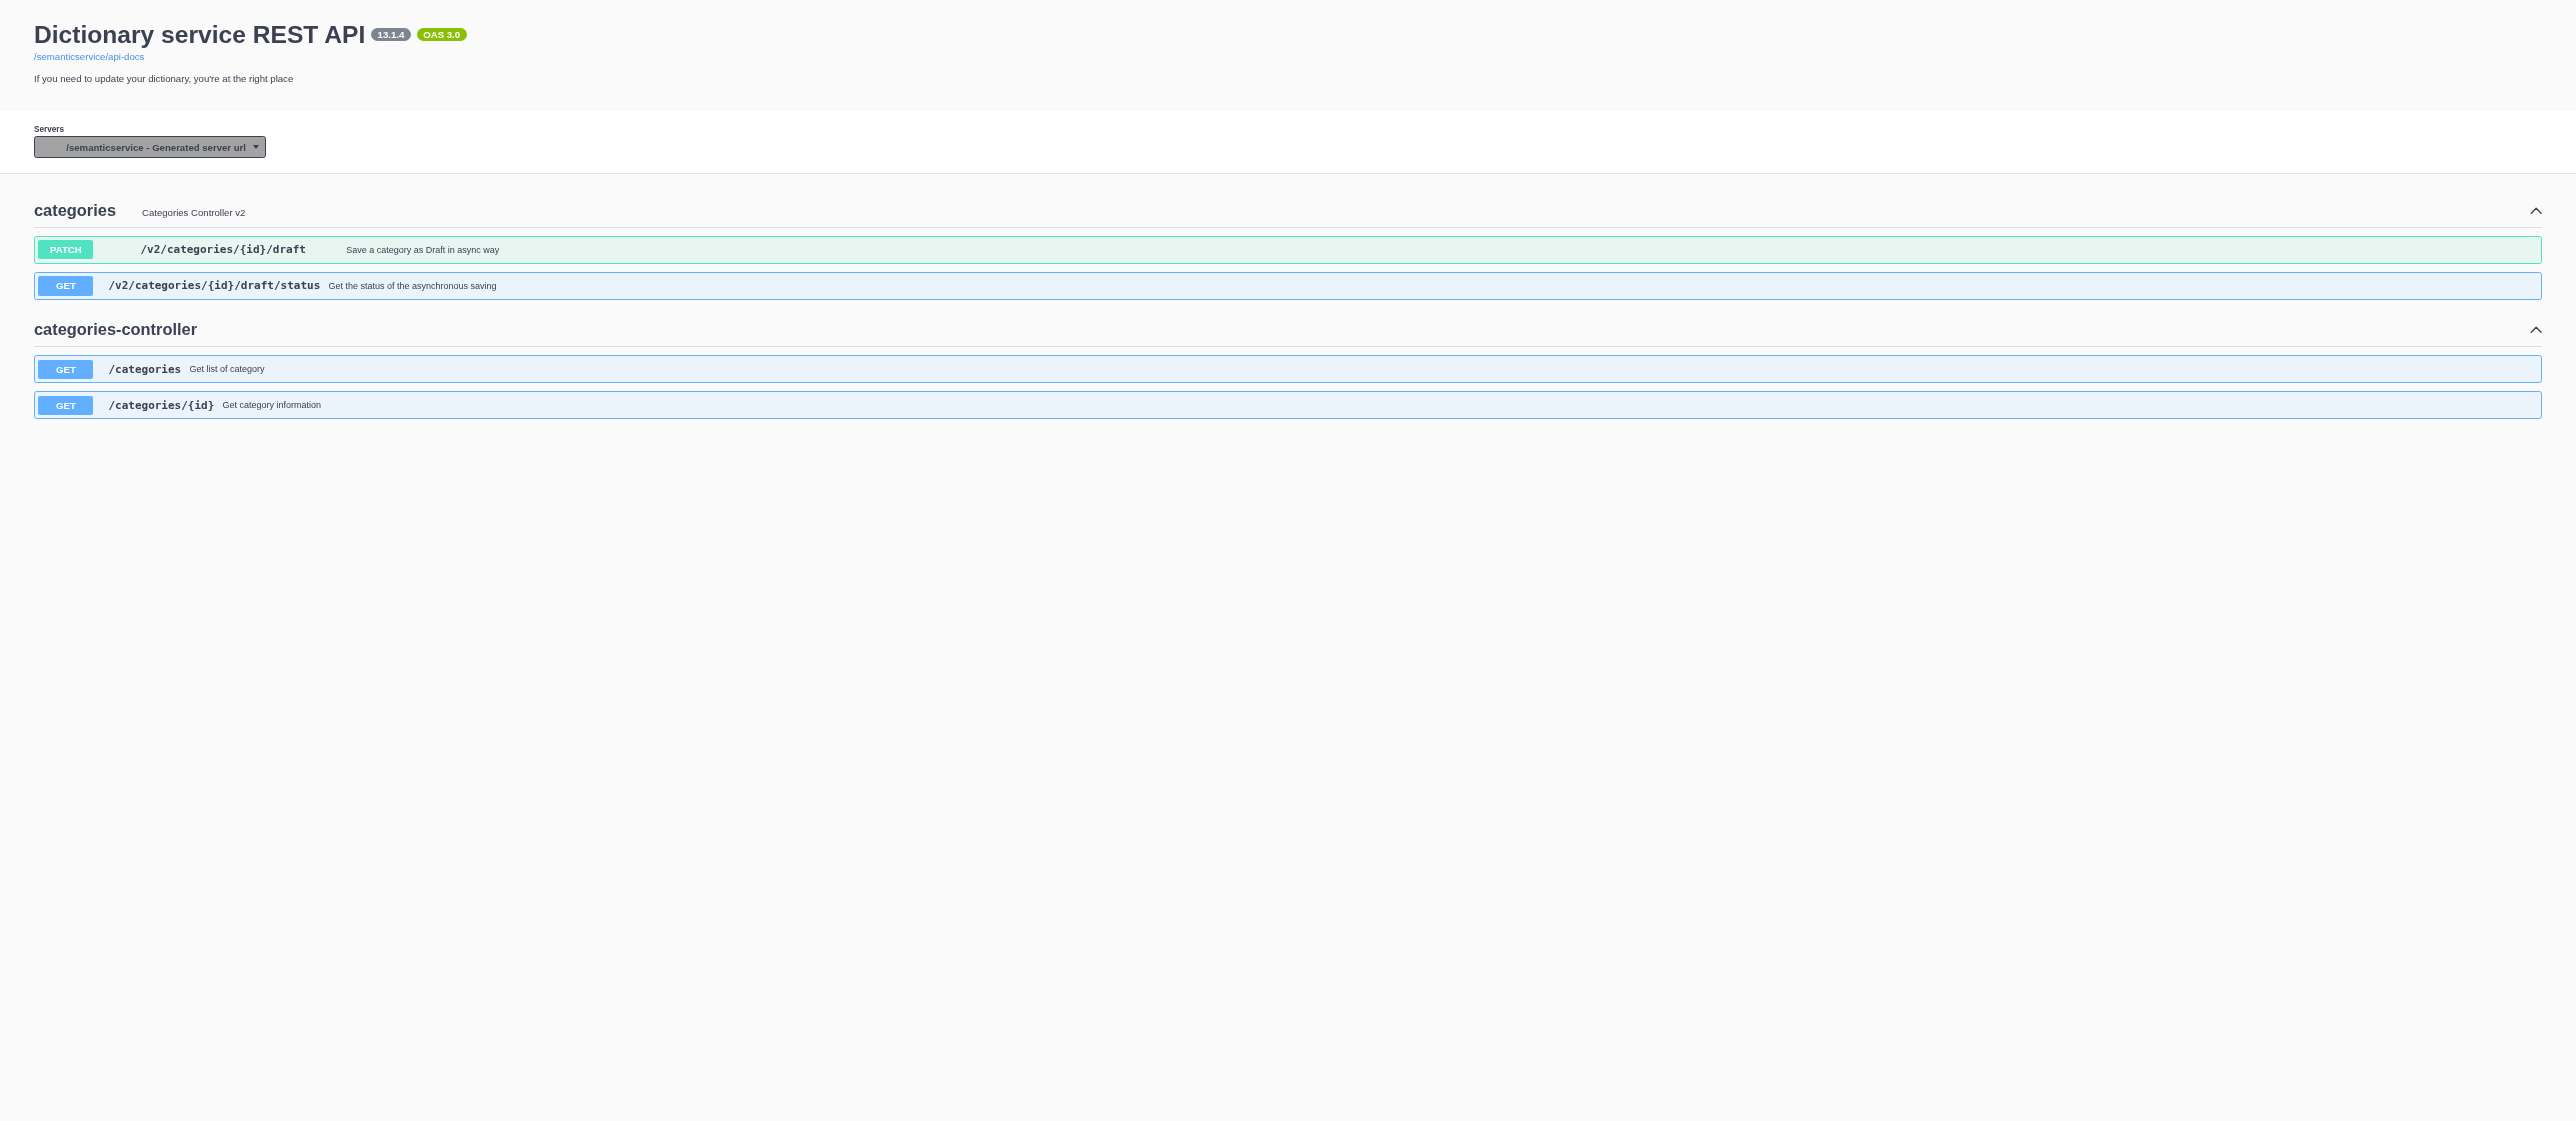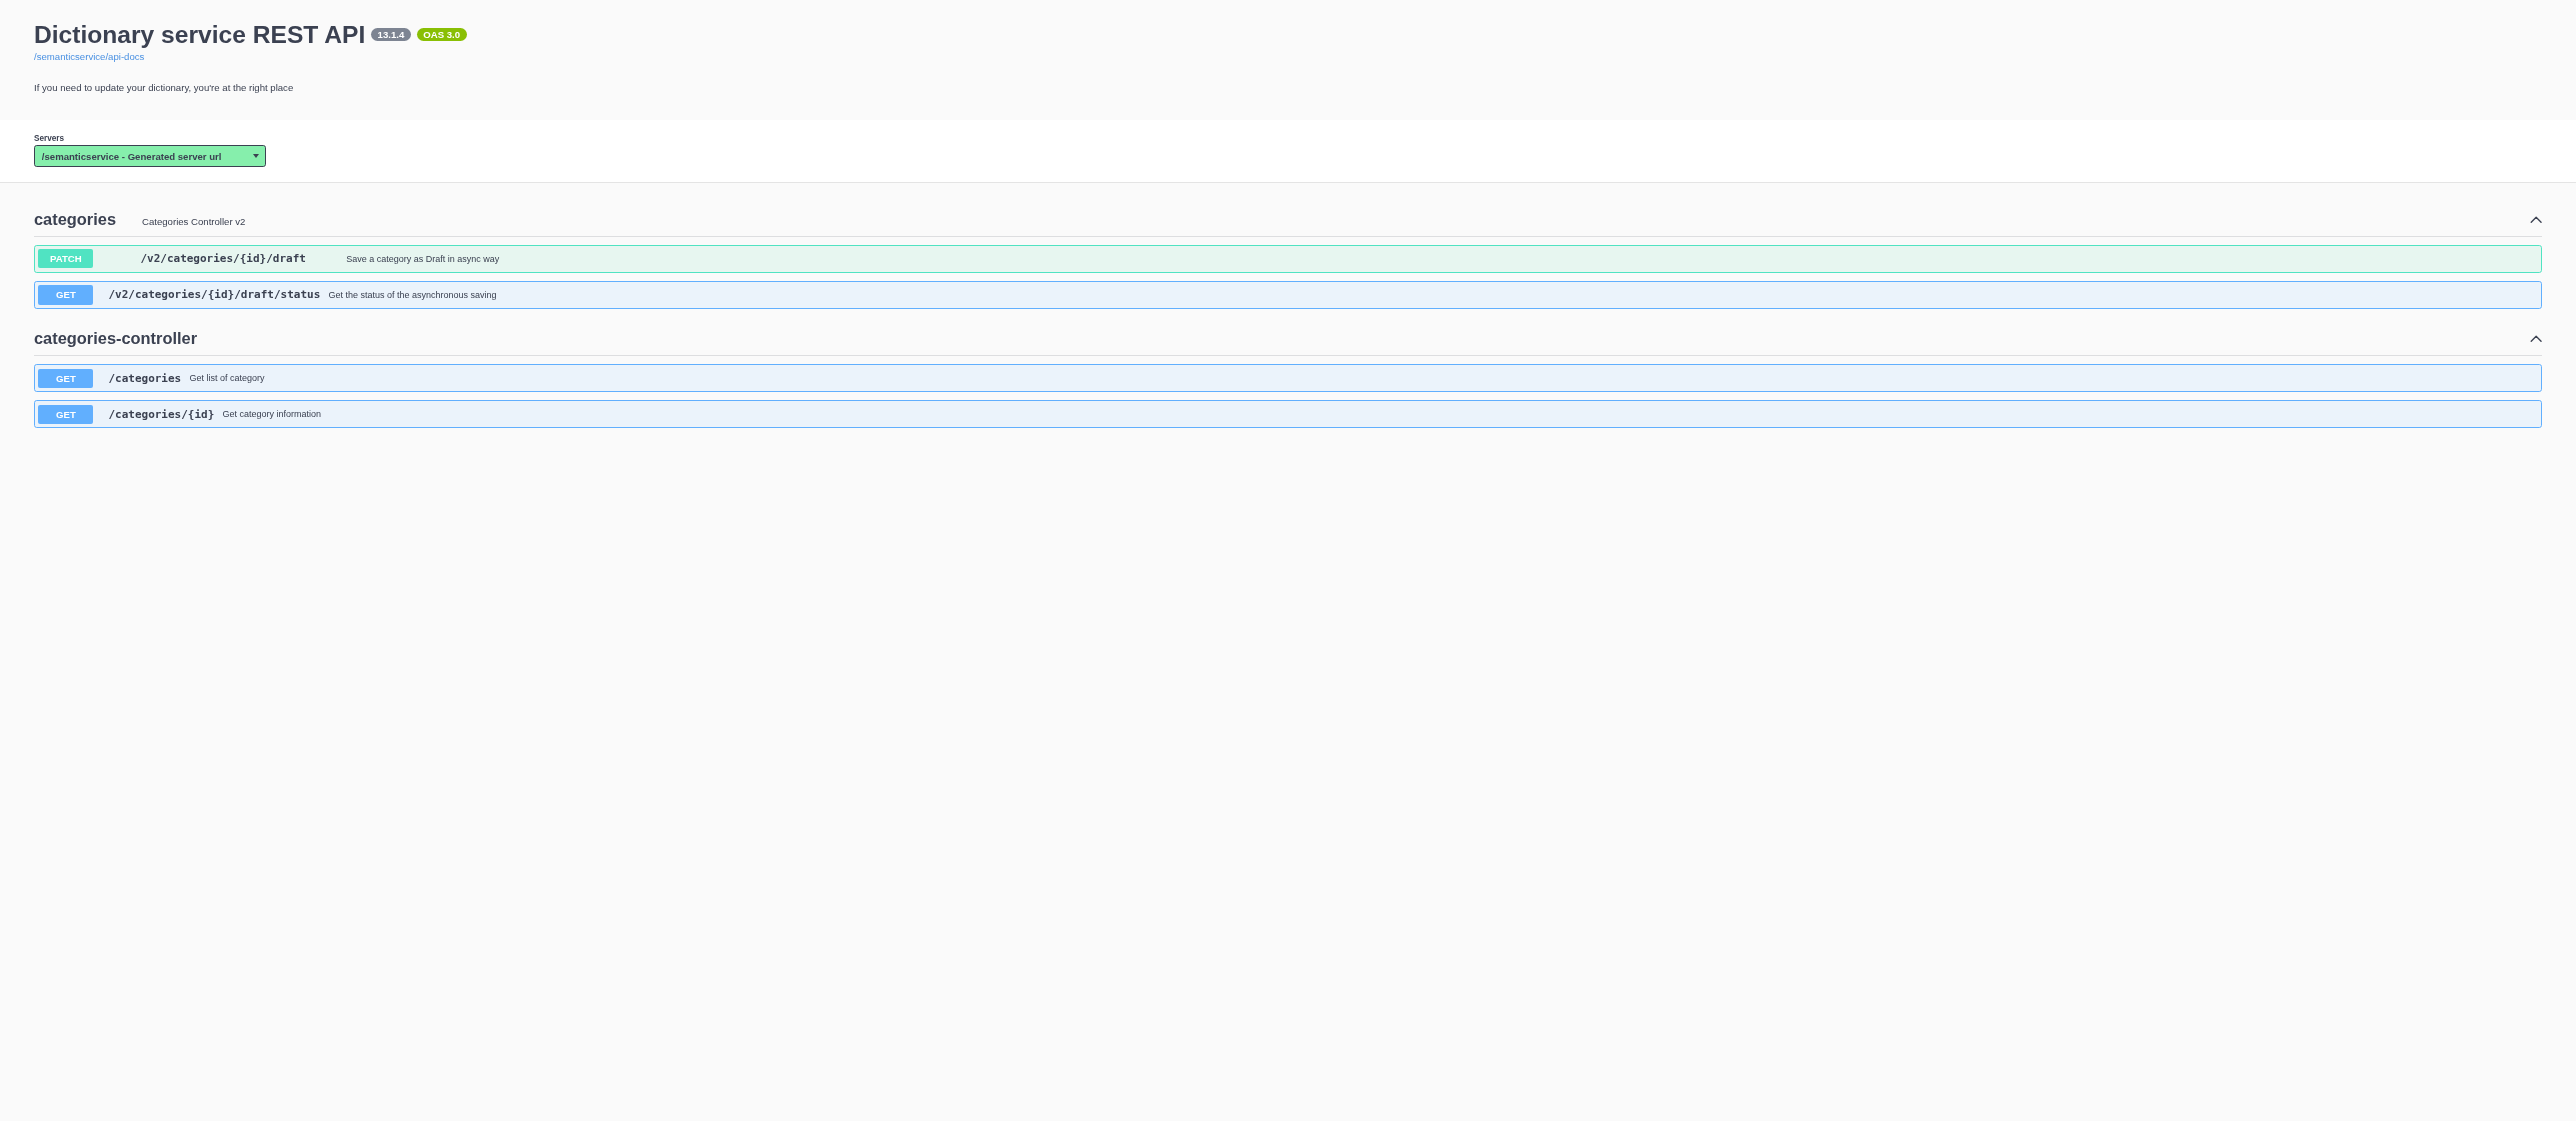--- a/index.html
+++ b/index.html
@@ -46,44 +46,45 @@
   .docs-link {
     color: #4990e2;
     font-size: 9.6px;
     text-decoration: none;
     display: inline-block;
     margin-top: 2.7px;
   }
   .description {
     font-size: 9.6px;
     color: #3b4151;
-    margin-top: 20px;
+    margin-top: 11px;
   }
   .servers-block {
     background: #fff;
     padding: 13.6px 34px 15px 34px;
     border-bottom: 0.7px solid #e4e4e4;
   }
   .servers-label {
     font-size: 8.2px;
     font-weight: 700;
     color: #3b4151;
     margin-bottom: 2.7px;
   }
   .server-select {
     border: 1.4px solid #3b4151;
     border-radius: 2.7px;
     padding: 4.1px 19px 4.1px 6.8px;
     font-size: 9.6px;
     font-weight: 700;
     color: #3b4151;
-    background: #86efac;
+    background: #a3a3a3;
     min-width: 232px;
     appearance: none;
     position: relative;
+    text-align: right;
   }
   .select-wrap {
     position: relative;
     display: inline-block;
   }
   .select-wrap::after {
     content: "";
     position: absolute;
     right: 6.8px;
     top: 50%;

